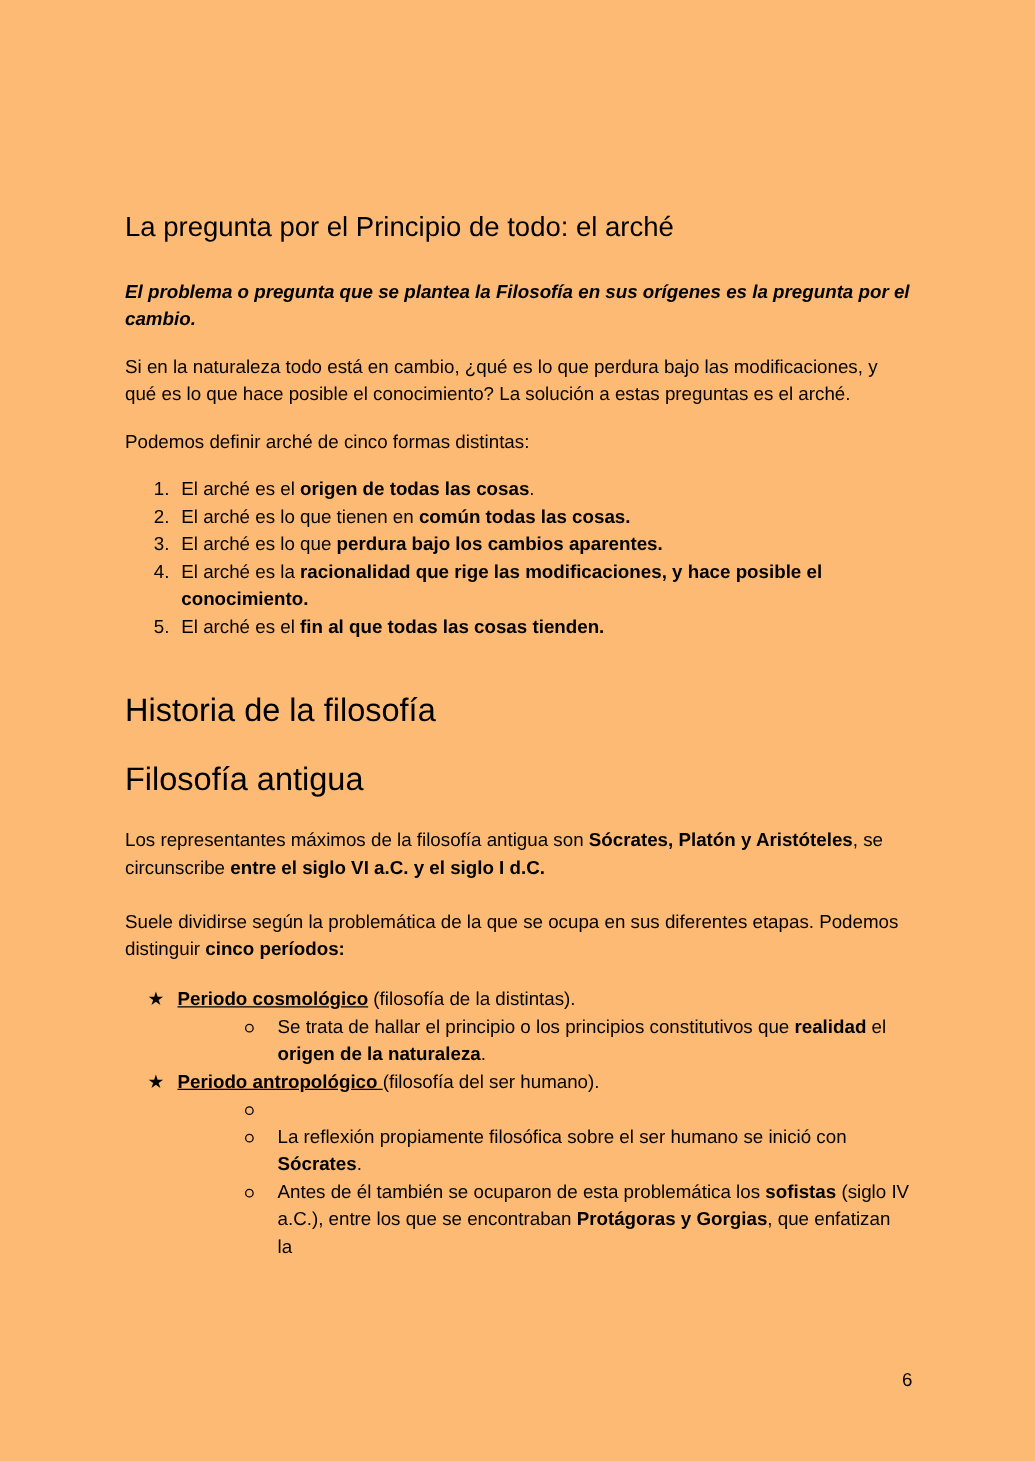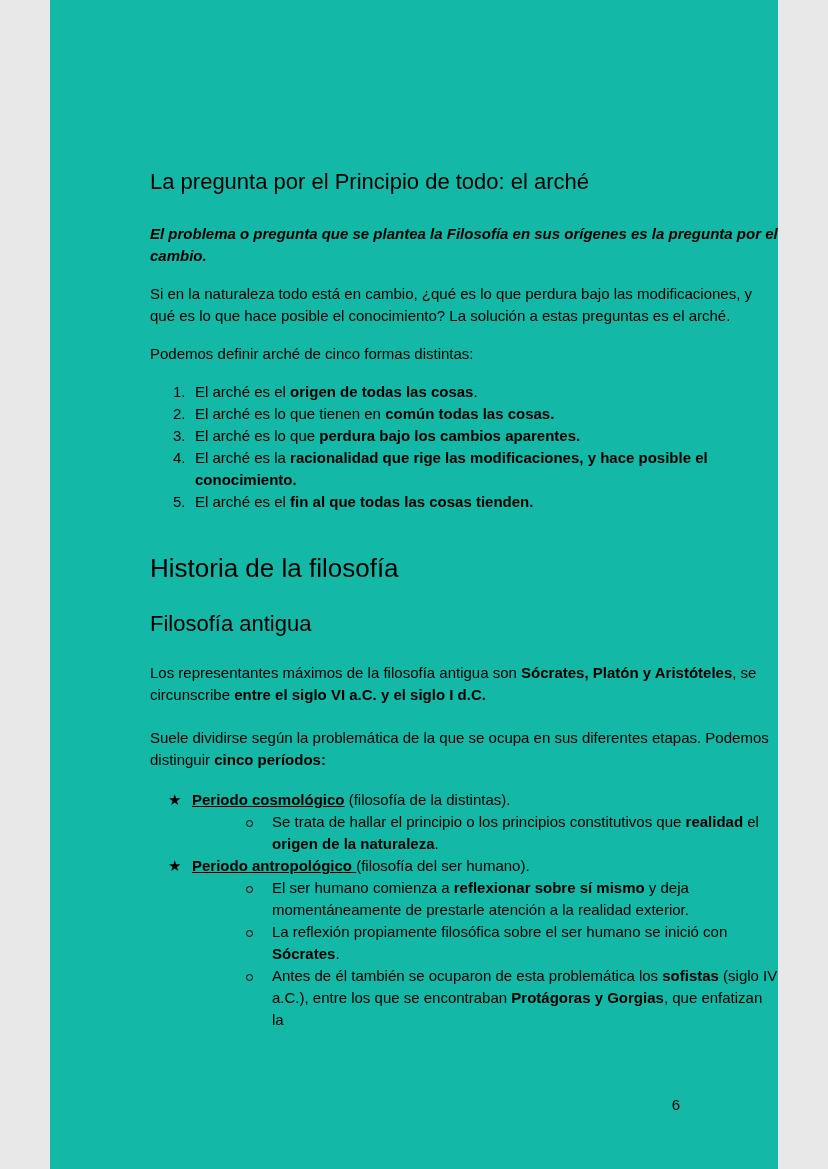--- a/index.html
+++ b/index.html
@@ -1,40 +1,40 @@
 <!DOCTYPE html>
 <html lang="es"><head>
 <meta charset="utf-8">
 <style>
   * { margin: 0; padding: 0; box-sizing: border-box; }
   html, body { background: #e8e8e8; }
   .page {
-    width: 728px; height: 1169px;
-    background: #14b8a6;
+    width: 828px; height: 1169px;
+    background: #fdba74;
     position: relative;
     margin: 0 auto;
     font-family: "Liberation Sans", "DejaVu Sans", sans-serif;
     color: #000000;
     overflow: hidden;
   }
   .content {
     position: absolute;
     left: 100px; top: 0;
     width: 628px;
   }
   .h-title {
     font-size: 22px; font-weight: 400; line-height: 27px;
     margin-top: 168px;
   }
   .h-section {
     font-size: 26px; font-weight: 400; line-height: 30px;
     margin-top: 40px;
   }
   .h-subsection {
-    font-size: 22px; font-weight: 400; line-height: 27px;
+    font-size: 26px; font-weight: 400; line-height: 27px;
     margin-top: 27px;
   }
   .body-text { font-size: 15px; line-height: 22px; }
   .lead { margin-top: 28px; font-weight: 700; font-style: italic; }
   .question { margin-top: 16px; }
   .defs-heading { margin-top: 16px; font-weight: 400; }
   .def-list { margin-top: 16px; }
   .def-row { display: flex; }
   .def-num { flex: 0 0 22px; margin-left: 23px; }
   .def-text { flex: 1; }
@@ -117,21 +117,20 @@
         <span class="point-marker"><span class="circle-dot"></span></span>
         <span class="point-text"><span>Se trata de hallar el principio o los principios constitutivos que </span><b>realidad</b><span> el </span><b>origen de la naturaleza</b><span>.</span></span>
       </div>
 
       <div class="period-row">
         <span class="period-marker">★</span>
         <span class="period-text"><span class="period-name">Periodo antropológico </span><span>(filosofía del ser humano).</span></span>
       </div>
       <div class="point-row">
         <span class="point-marker"><span class="circle-dot"></span></span>
-        <span class="point-text"><span>El ser humano comienza a </span><b>reflexionar sobre sí mismo</b><span> y deja momentáneamente de prestarle atención a la realidad exterior.</span><b></b><span></span></span>
       </div>
       <div class="point-row">
         <span class="point-marker"><span class="circle-dot"></span></span>
         <span class="point-text"><span>La reflexión propiamente filosófica sobre el ser humano se inició con </span><b>Sócrates</b><span>.</span><b></b><span></span></span>
       </div>
       <div class="point-row">
         <span class="point-marker"><span class="circle-dot"></span></span>
         <span class="point-text"><span>Antes de él también se ocuparon de esta problemática los </span><b>sofistas</b><span> (siglo IV a.C.), entre los que se encontraban </span><b>Protágoras y Gorgias</b><span>, que enfatizan la</span></span>
       </div>
 

